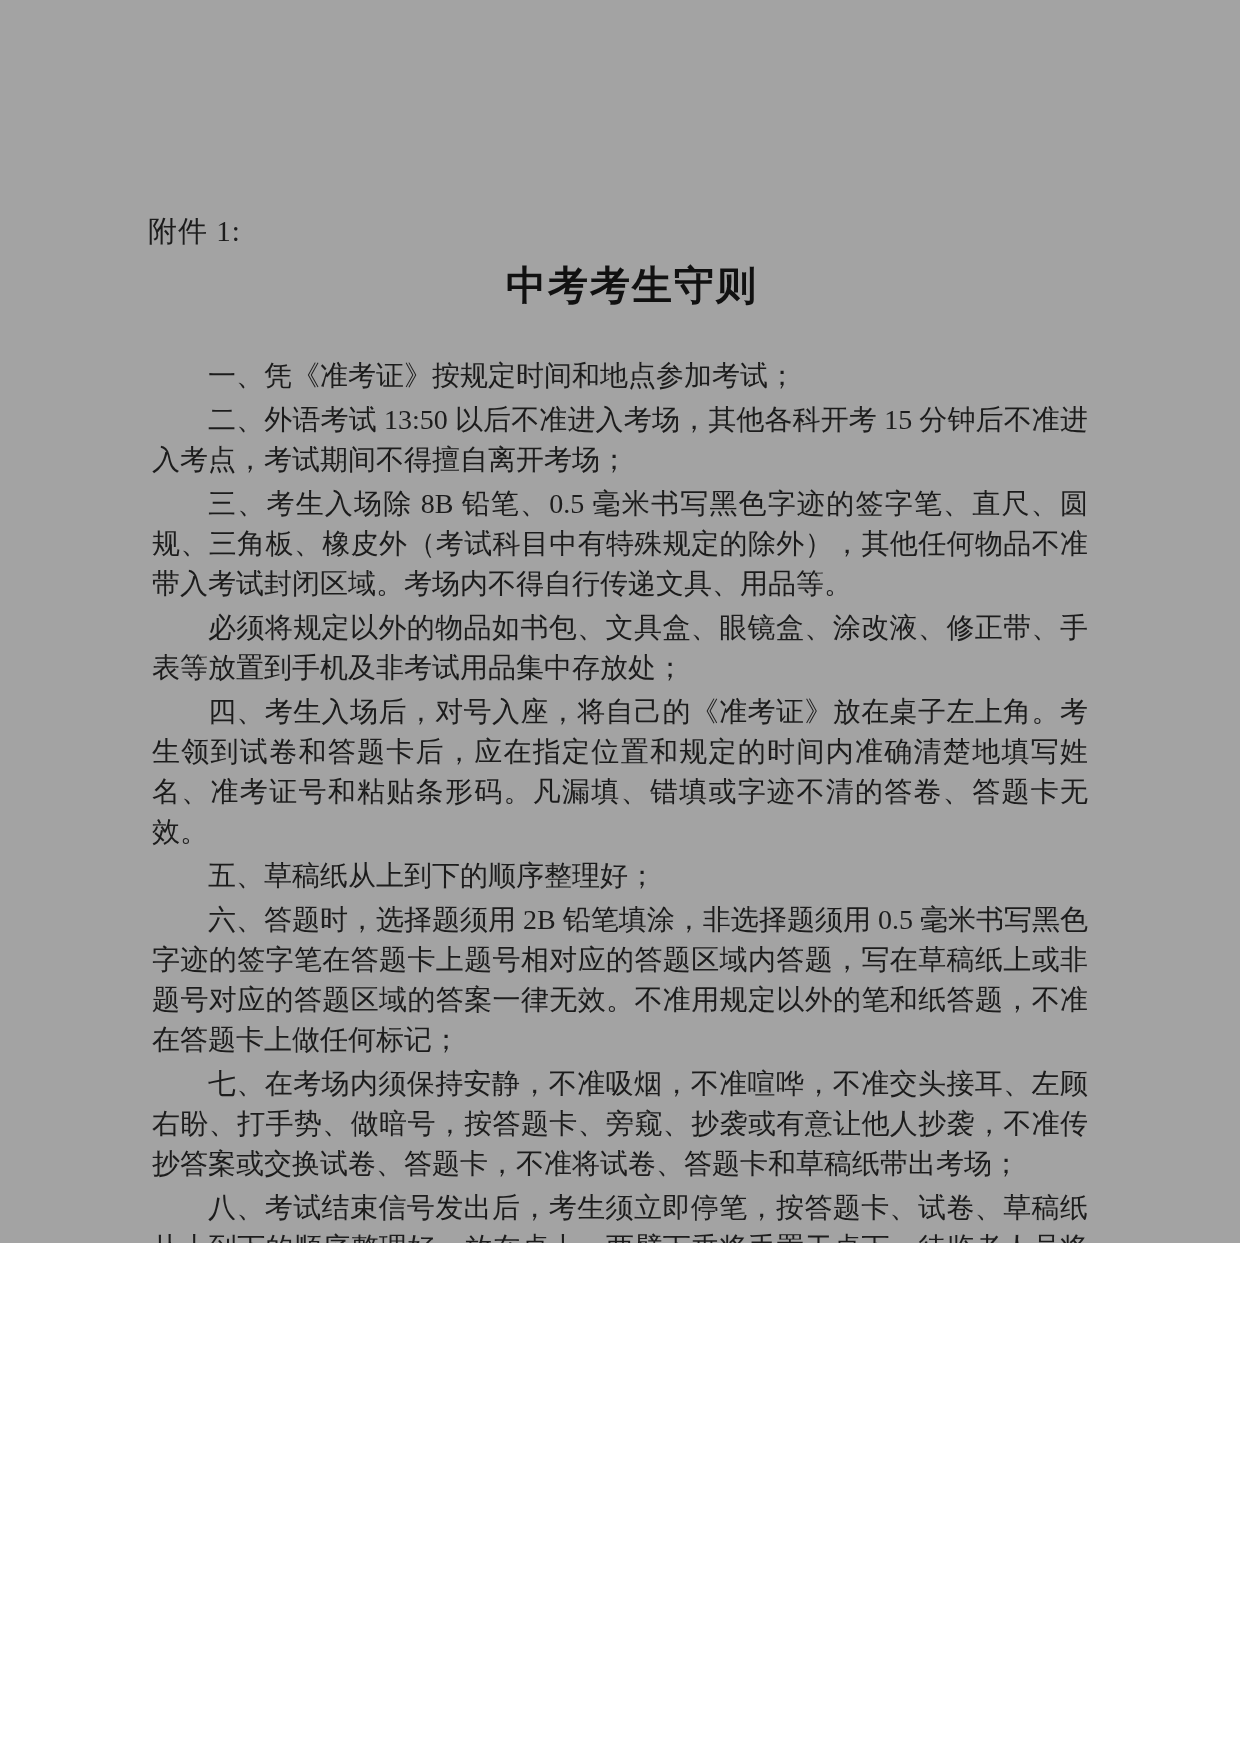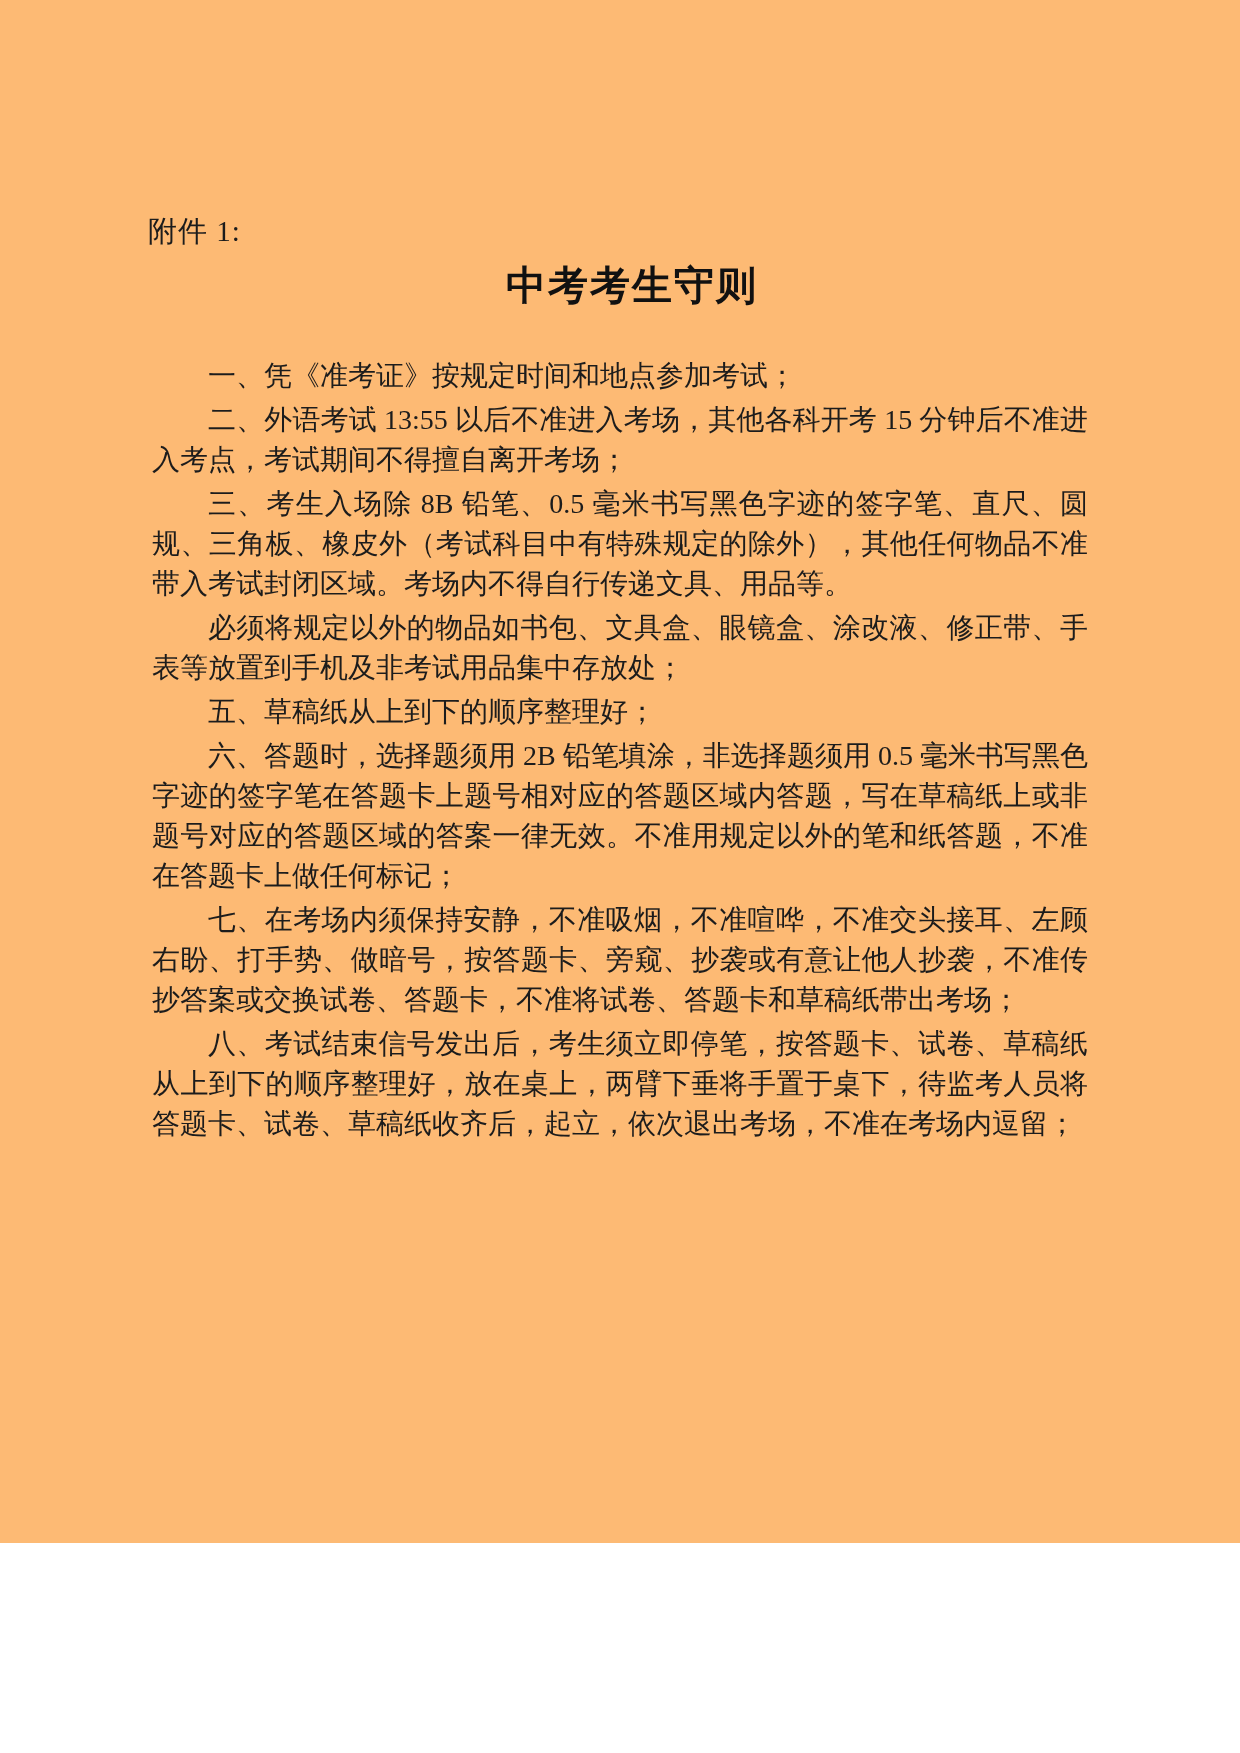--- a/index.html
+++ b/index.html
@@ -4,22 +4,22 @@
 <style>
   * { margin: 0; padding: 0; box-sizing: border-box; }
   html, body {
     background: #ffffff;
     font-family: "Liberation Serif", "DejaVu Serif", serif;
     color: #1c1c1c;
   }
   .page {
     position: relative;
     width: 1240px;
-    height: 1543px;
-    background: #fdba74;
+    height: 1243px;
+    background: #a3a3a3;
     overflow: hidden;
   }
   .attachment-label {
     position: absolute;
     left: 148px;
     top: 212px;
     font-size: 29px;
     letter-spacing: 1px;
     color: #1c1c1c;
     white-space: pre;
@@ -65,23 +65,24 @@
 <body>
 
 <div class="page">
 
   <div class="attachment-label">附件 1:</div>
 
   <h1 class="doc-title">中考考生守则</h1>
 
   <div class="doc-body">
     <p>一、凭《准考证》按规定时间和地点参加考试；</p>
-    <p>二、外语考试 13:55 以后不准进入考场，其他各科开考 15 分钟后不准进入考点，考试期间不得擅自离开考场；</p>
+    <p>二、外语考试 13:50 以后不准进入考场，其他各科开考 15 分钟后不准进入考点，考试期间不得擅自离开考场；</p>
     <p>三、考生入场除 8B 铅笔、0.5 毫米书写黑色字迹的签字笔、直尺、圆规、三角板、橡皮外（考试科目中有特殊规定的除外），其他任何物品不准带入考试封闭区域。考场内不得自行传递文具、用品等。</p>
     <p>必须将规定以外的物品如书包、文具盒、眼镜盒、涂改液、修正带、手表等放置到手机及非考试用品集中存放处；</p>
+    <p>四、考生入场后，对号入座，将自己的《准考证》放在桌子左上角。考生领到试卷和答题卡后，应在指定位置和规定的时间内准确清楚地填写姓名、准考证号和粘贴条形码。凡漏填、错填或字迹不清的答卷、答题卡无效。</p>
     <p>五、草稿纸从上到下的顺序整理好；</p>
     <p>六、答题时，选择题须用 2B 铅笔填涂，非选择题须用 0.5 毫米书写黑色字迹的签字笔在答题卡上题号相对应的答题区域内答题，写在草稿纸上或非题号对应的答题区域的答案一律无效。不准用规定以外的笔和纸答题，不准在答题卡上做任何标记；</p>
     <p>七、在考场内须保持安静，不准吸烟，不准喧哗，不准交头接耳、左顾右盼、打手势、做暗号，按答题卡、旁窥、抄袭或有意让他人抄袭，不准传抄答案或交换试卷、答题卡，不准将试卷、答题卡和草稿纸带出考场；</p>
     <p>八、考试结束信号发出后，考生须立即停笔，按答题卡、试卷、草稿纸从上到下的顺序整理好，放在桌上，两臂下垂将手置于桌下，待监考人员将答题卡、试卷、草稿纸收齐后，起立，依次退出考场，不准在考场内逗留；</p>
   </div>
 
   <div class="page-number">9</div>
 
 </div>
 

